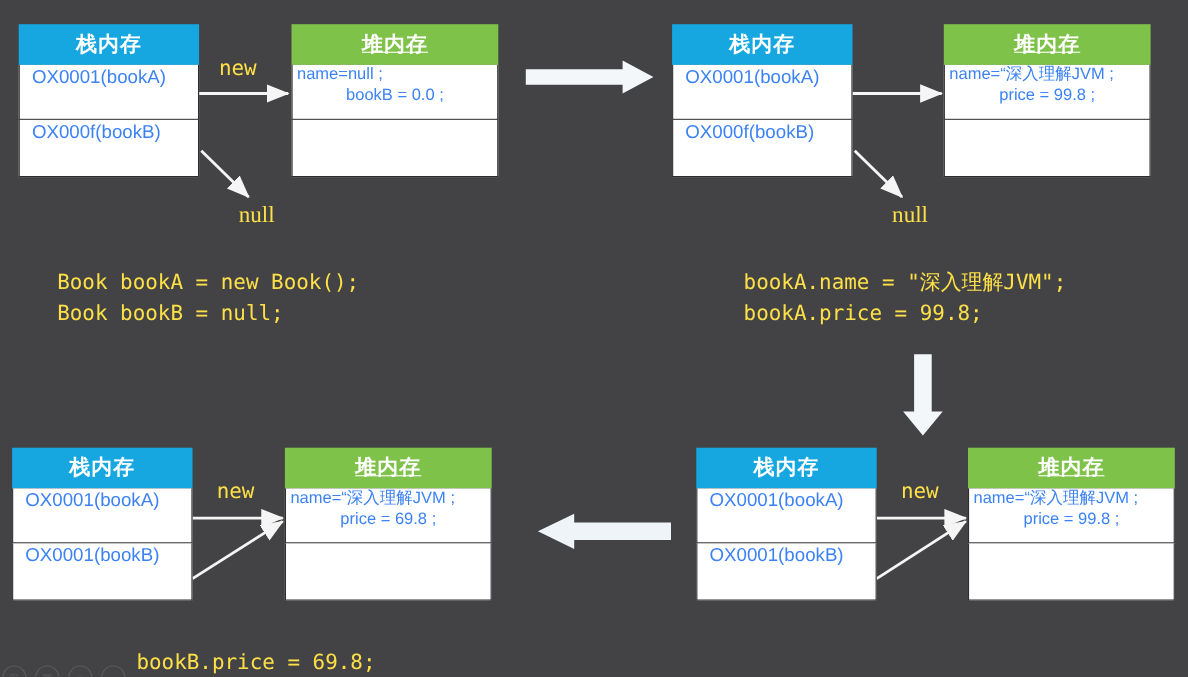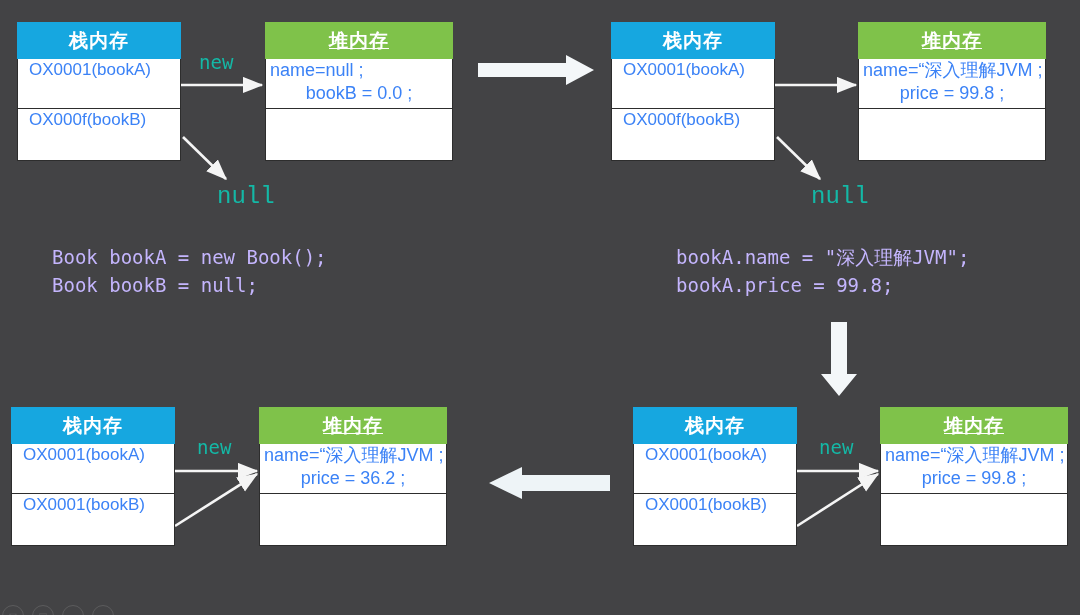--- a/index.html
+++ b/index.html
@@ -24,30 +24,30 @@
   .membox .cell{
     background:#ffffff;color:#3b82f6;
     border:1px solid #2d2d2d;border-top:none;
     box-sizing:border-box;
     display:flex;flex-direction:column;
     align-items:center;justify-content:flex-start;
     font-size:17px;line-height:1.25;
   }
   .membox .cell.addr{align-items:flex-start;padding-left:11px;}
   .membox .cell .ln{display:block;white-space:nowrap;}
-  .membox .cell.heapval{font-size:18px;}
+  .membox .cell.heapval{font-size:15px;}
   .membox .cell.heapval .ln:first-child{align-self:flex-start;padding-left:4px;}
   .membox .cell.empty{min-height:52px;}
 
   
-  .lbl{position:absolute;color:#14b8a6;white-space:nowrap;}
+  .lbl{position:absolute;color:#fde047;white-space:nowrap;}
   .lbl.new{font-size:19px;font-family:"DejaVu Sans Mono","Liberation Mono",monospace;}
-  .lbl.nulltag{font-size:24px;font-family:Liberation Mono, monospace;}
+  .lbl.nulltag{font-size:21px;font-family:Liberation Serif, serif;}
   .code{
-    position:absolute;color:#c4b5fd;
+    position:absolute;color:#fde047;
     font-family:"DejaVu Sans Mono","Liberation Mono",monospace;
     font-size:19px;line-height:1.45;white-space:pre;
   }
 
   
   svg.ovl{position:absolute;left:0;top:0;width:1080px;height:615px;pointer-events:none;}
 
   
   .social{position:absolute;bottom:-8px;left:2px;display:flex;gap:8px;opacity:.33;}
   .social .dot{
@@ -148,27 +148,28 @@
     </div>
     <div class="cell addr" style="height:52px;">
       <span class="ln">OX0001(bookB)</span>
     </div>
   </div>
 
   <div class="membox heap" style="left:259px;top:403px;width:188px;">
     <div class="hdr">堆内存</div>
     <div class="cell heapval" style="height:50px;">
       <span class="ln">name=“深入理解JVM ;</span>
-      <span class="ln">price = 36.2 ;</span>
+      <span class="ln">price = 69.8 ;</span>
     </div>
     <div class="cell empty" style="height:52px;"></div>
   </div>
 
   <div class="lbl new" style="left:197px;top:432px;">new</div>
 
+  <div class="code" style="left:124px;top:585px;">bookB.price = 69.8;</div>
 
   <div class="membox stack" style="left:633px;top:403px;width:164px;">
     <div class="hdr">栈内存</div>
     <div class="cell addr" style="height:50px;">
       <span class="ln">OX0001(bookA)</span>
     </div>
     <div class="cell addr" style="height:52px;">
       <span class="ln">OX0001(bookB)</span>
     </div>
   </div>

